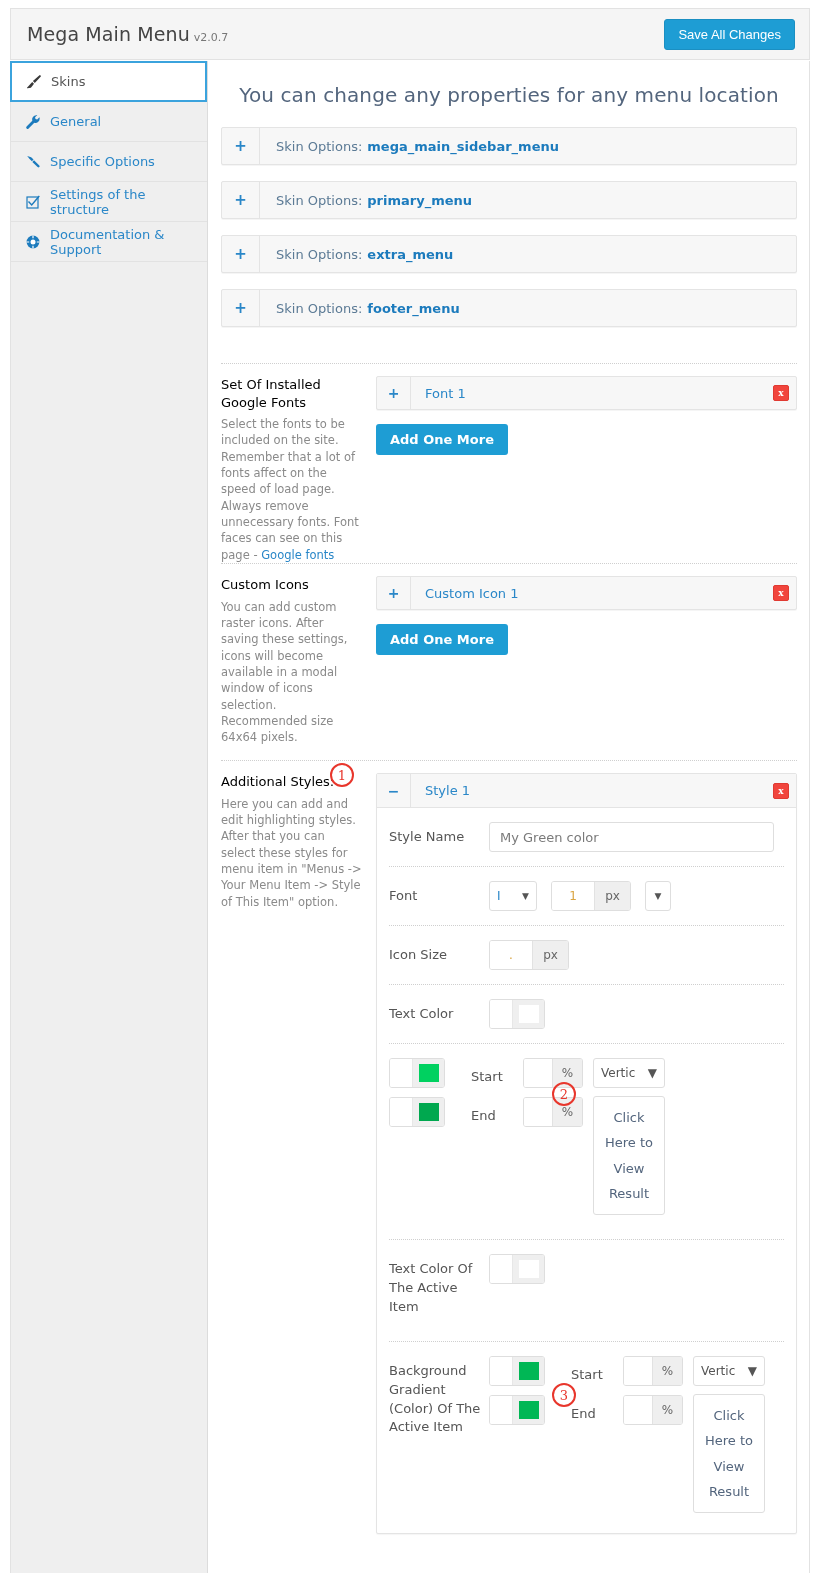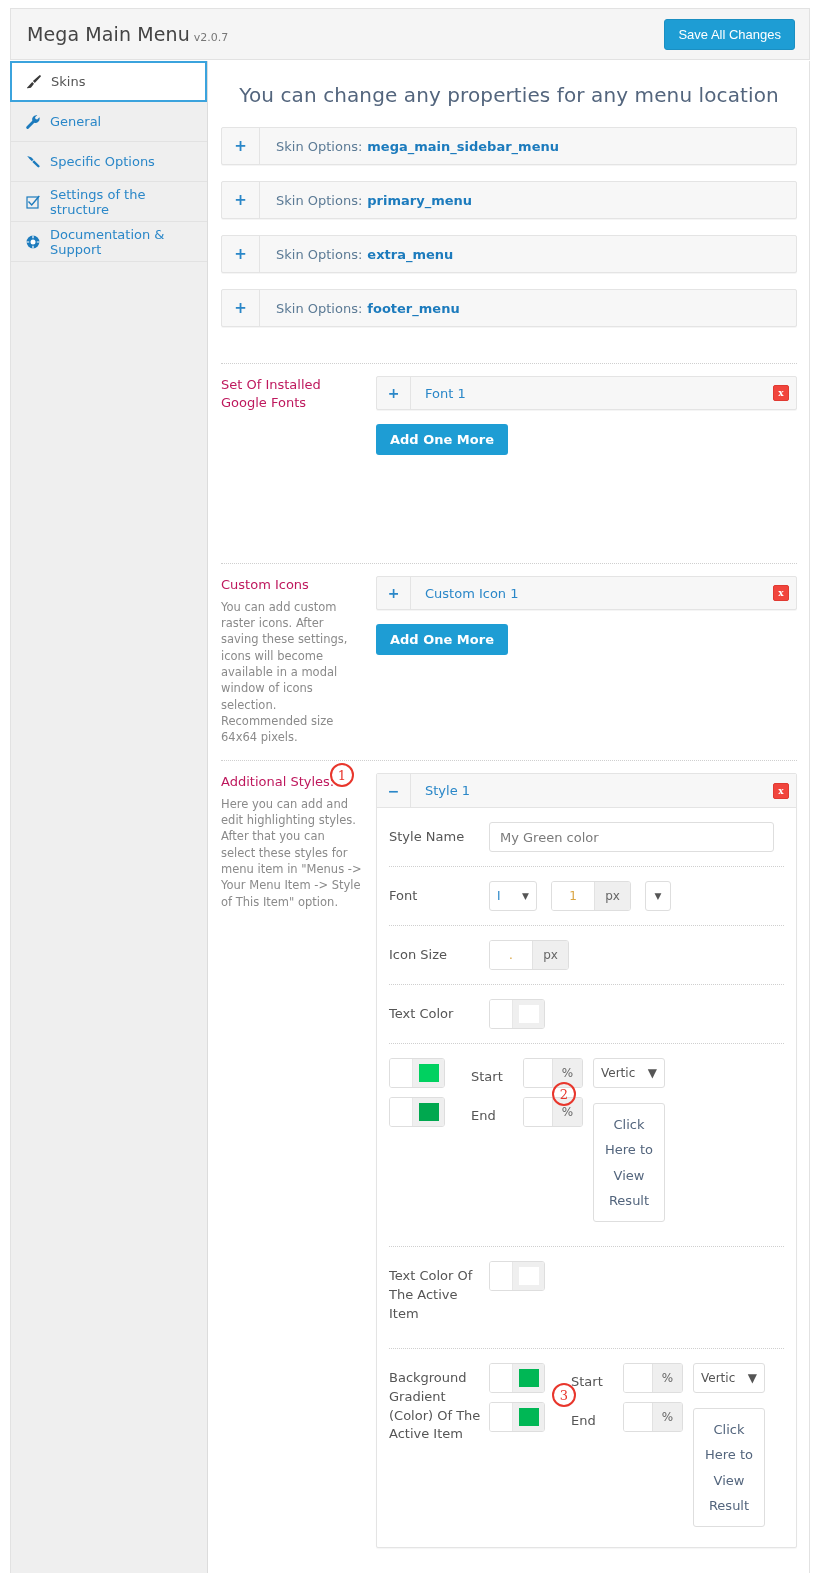--- a/index.html
+++ b/index.html
@@ -74,21 +74,21 @@
     width:38px; height:100%; display:flex; align-items:center; justify-content:center;
     border-right:1px solid #e4e4e4; color:#2a87c8; font-size:15px; font-weight:700; cursor:pointer;
   }
   .skin-text { padding-left:16px; font-size:13px; color:#5b7a95; }
   .skin-text b { color:#1c7bbd; font-weight:700; margin-left:5px; }
 
   
   .opt-row { display:flex; padding:12px 0 0 0; margin:0 12px; }
   .opt-row + .opt-row { border-top:1px dotted #cfcfcf; }
   .opt-left { width:155px; flex:none; padding-right:14px; }
-  .opt-title { font-size:13px; color:#be185d; line-height:1.35; margin-bottom:5px; }
+  .opt-title { font-size:13px; color:#000000; line-height:1.35; margin-bottom:5px; }
   .opt-desc { font-size:11.5px; color:#8a8a8a; line-height:1.42; }
   .opt-desc a { color:#2a87c8; text-decoration:none; }
   .opt-right { flex:1; min-width:0; }
 
   
   .inner-bar {
     background:#f7f7f7; border:1px solid #e4e4e4; border-radius:2px;
     display:flex; align-items:center; height:34px; position:relative;
     box-shadow:0 1px 0 rgba(0,0,0,0.04);
   }
@@ -170,21 +170,21 @@
   }
   .view-result {
     width:72px; border:1px solid #dedede; border-radius:3px; background:#fff;
     padding:8px 4px; text-align:center; font-size:13px; color:#53657d; line-height:1.95;
     cursor:pointer;
   }
   .grad-grid { display:flex; gap:0; }
   .grad-col-left { width:82px; display:flex; flex-direction:column; gap:9px; position:relative; }
   .grad-col-mid { width:122px; display:flex; flex-direction:column; gap:9px; }
   .grad-row { display:flex; align-items:center; gap:8px; }
-  .grad-col-right { display:flex; flex-direction:column; gap:15px; }
+  .grad-col-right { display:flex; flex-direction:column; gap:8px; }
 
   
   .anno {
     position:absolute; width:24px; height:24px; border-radius:50%;
     border:2px solid #e8362c; color:#e8362c; background:transparent;
     display:flex; align-items:center; justify-content:center;
     font-size:13px; font-family:"DejaVu Serif", serif; z-index:30; pointer-events:none;
   }
 </style>
 </head>
@@ -271,20 +271,21 @@
     <div class="skin-bar">
       <div class="skin-toggle">+</div>
       <div class="skin-text"><span>Skin Options:</span><b>footer_menu</b></div>
     </div>
 
     <div style="height:20px"></div>
 
     <div class="opt-row" style="border-top:1px dotted #cfcfcf; min-height:200px;">
       <div class="opt-left">
         <div class="opt-title">Set Of Installed Google Fonts</div>
+        <div class="opt-desc"><span>Select the fonts to be included on the site. Remember that a lot of fonts affect on the speed of load page. Always remove unnecessary fonts. Font faces can see on this page - </span><a href="#">Google fonts</a></div>
       </div>
       <div class="opt-right">
         <div class="inner-bar">
           <div class="inner-toggle">+</div>
           <div class="inner-label">Font 1</div>
           <div class="del-btn">x</div>
         </div>
         <button class="add-btn">Add One More</button>
       </div>
     </div>

